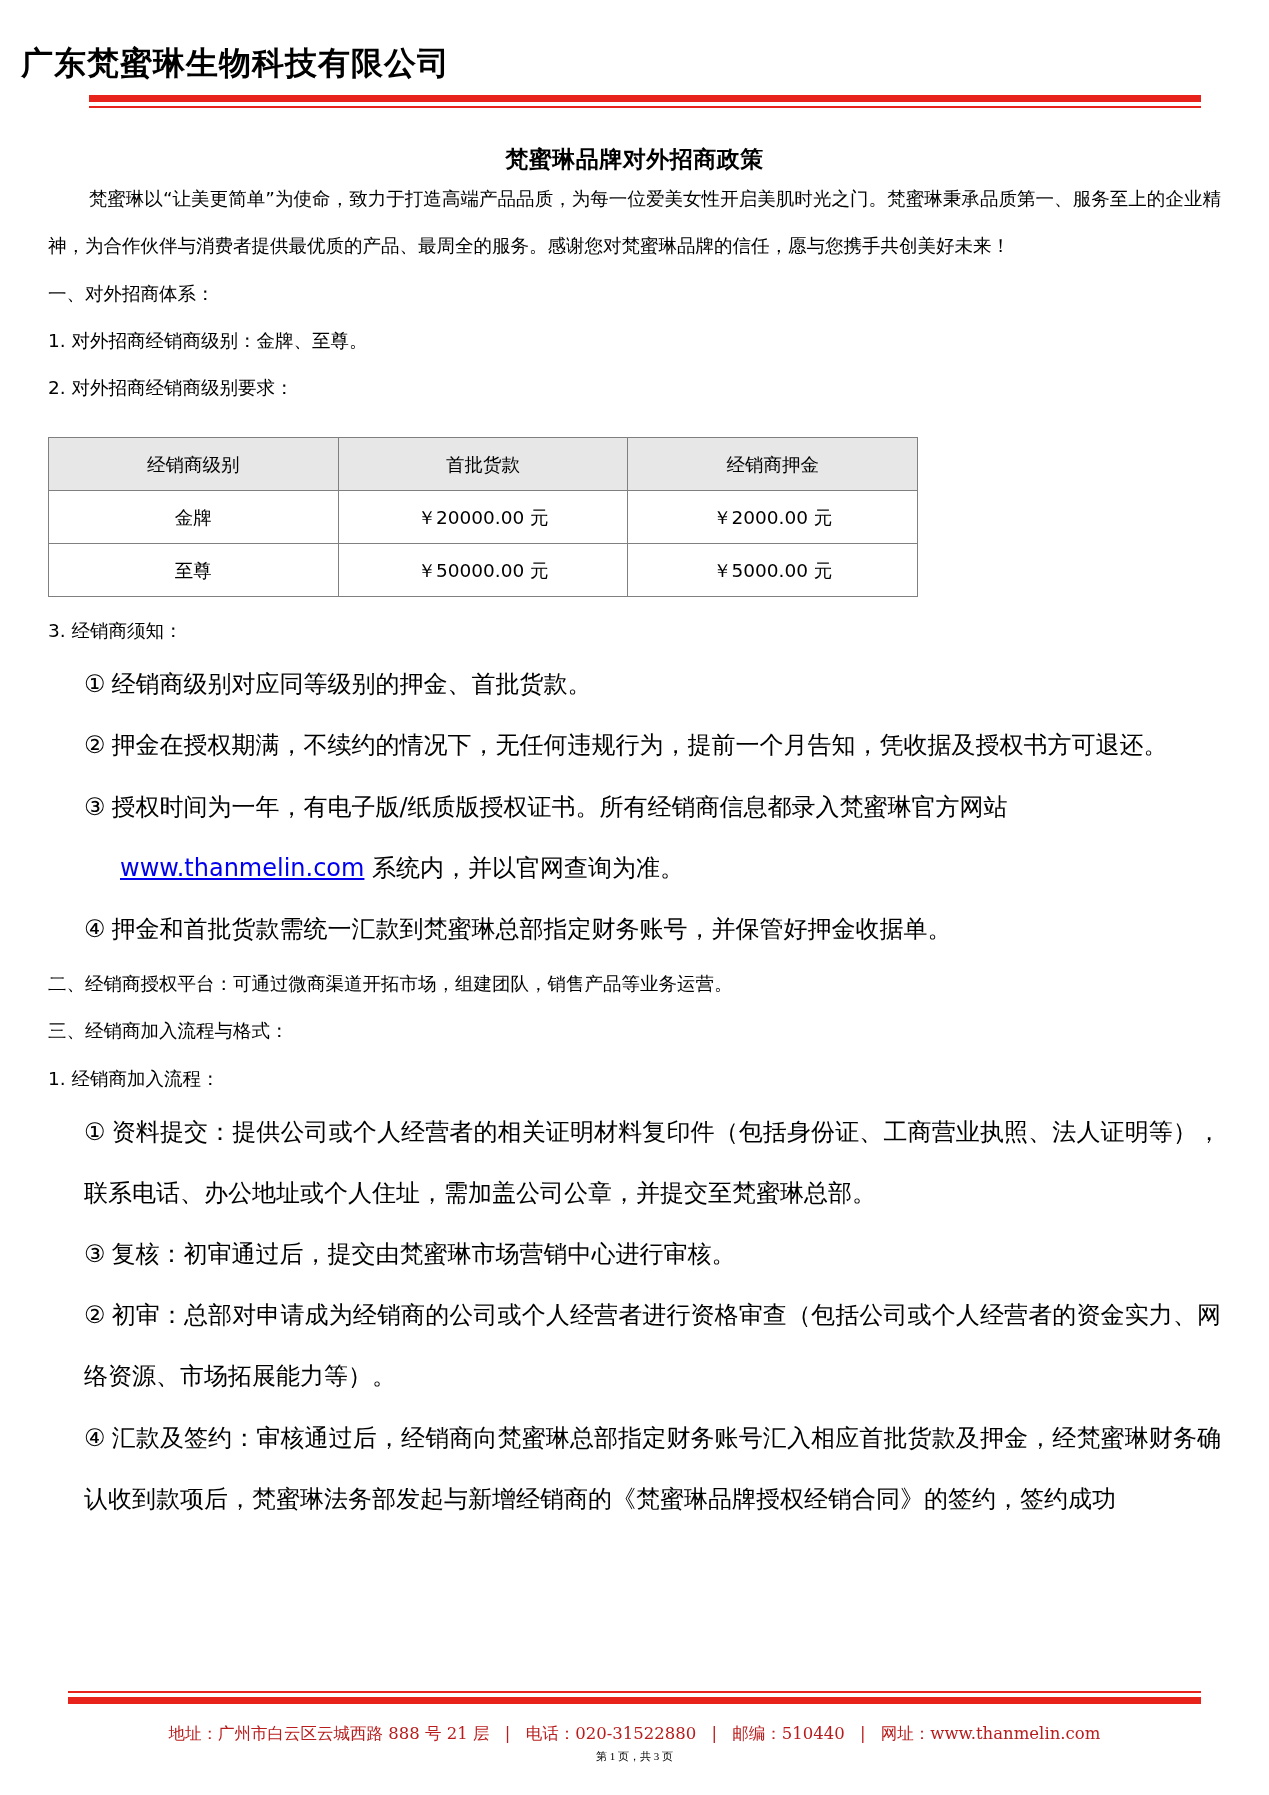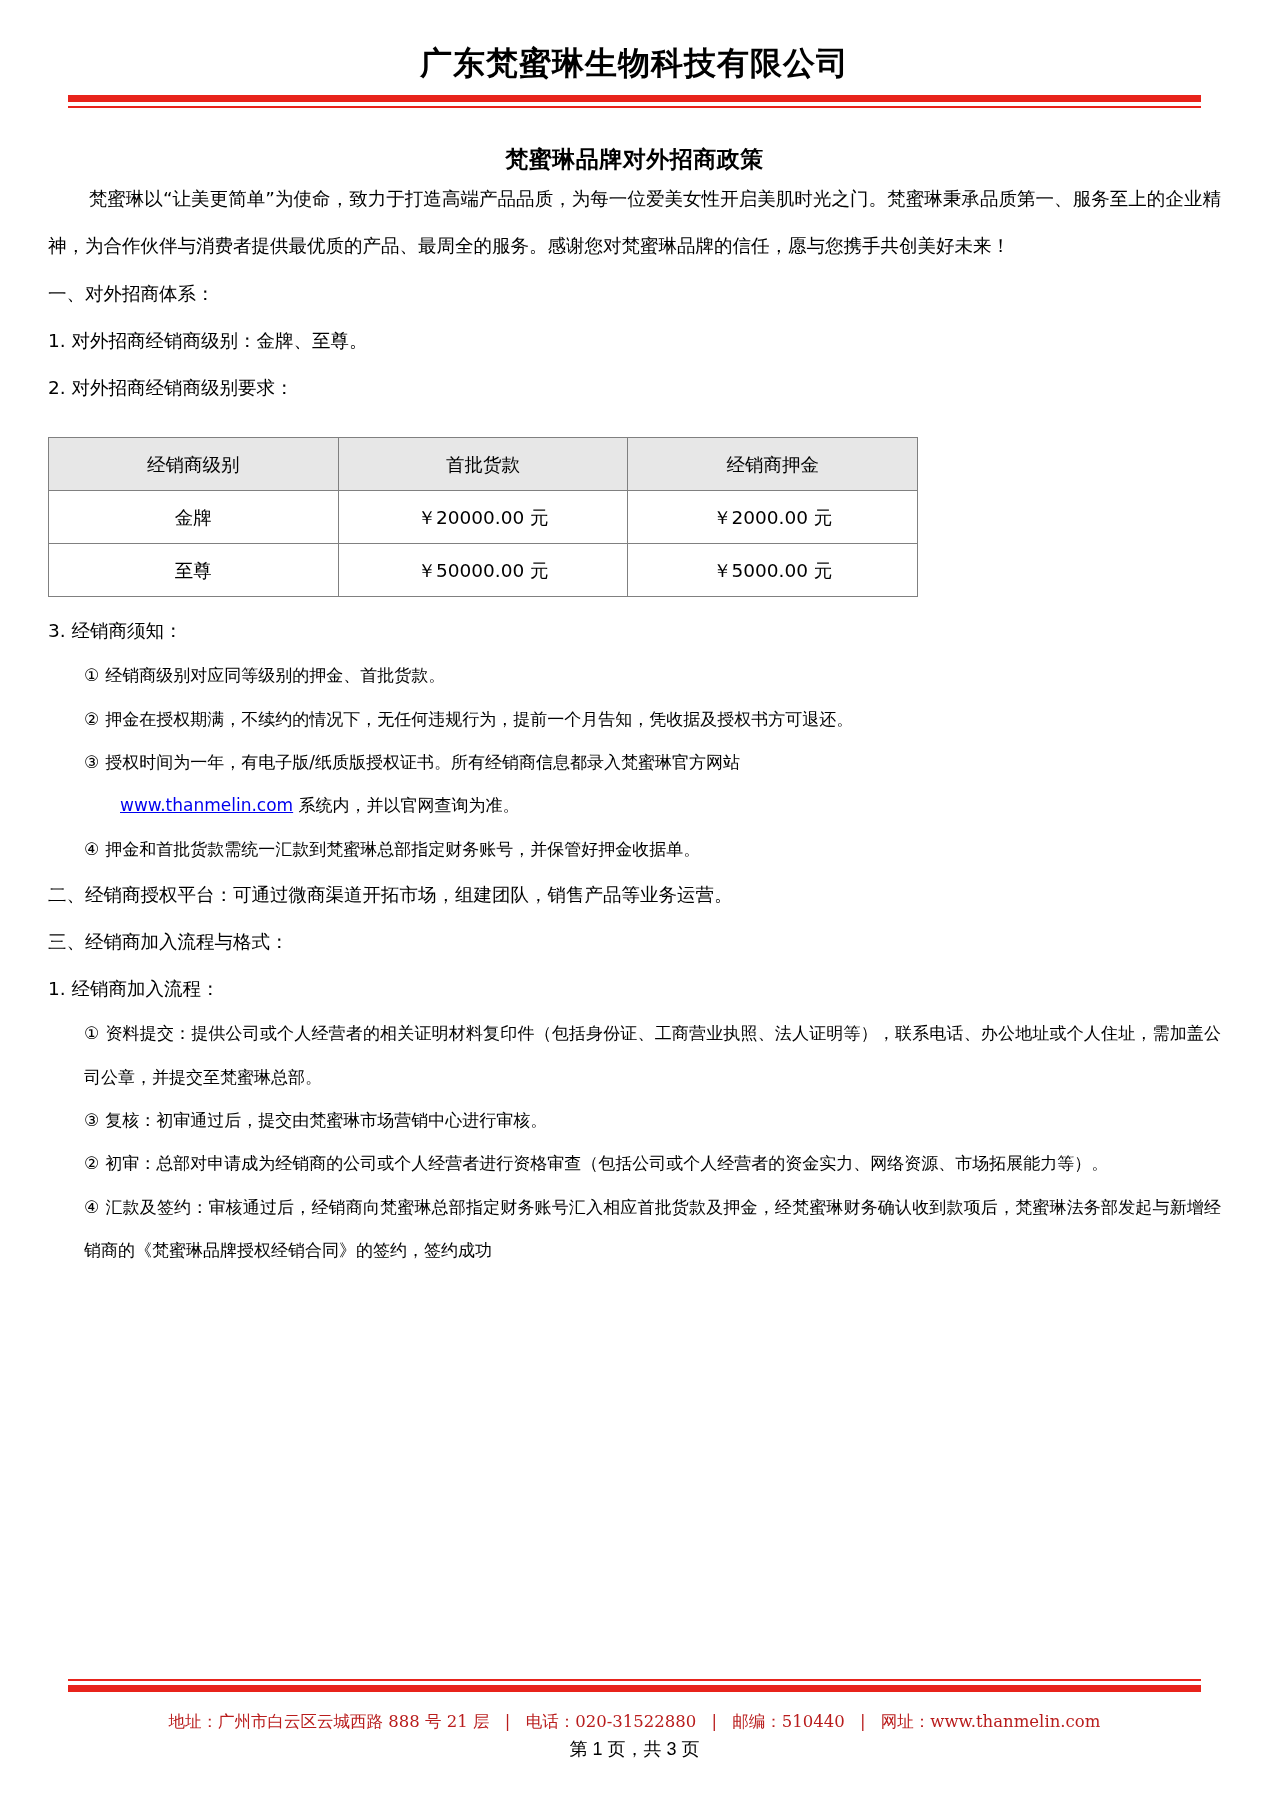--- a/index.html
+++ b/index.html
@@ -17,21 +17,22 @@
     height: 1795px;
     margin: 0 auto;
     background: #ffffff;
     box-sizing: border-box;
     overflow: hidden;
   }
 
   
   .doc-header {
     padding-top: 46px;
-    text-align: center;
+    text-align: left;
+    padding-left: 21px;
   }
   .company-name {
     font-size: 32px;
     font-weight: bold;
     letter-spacing: 1px;
     line-height: 1.1;
     color: #000;
   }
   .header-rule-wrap {
     margin-top: 14px;
@@ -69,21 +70,21 @@
     text-align: justify;
     text-justify: inter-ideograph;
   }
   p.para.indent {
     text-indent: 2.2em;
   }
   .block-gap-top {
     margin-top: 18px;
   }
   .sub-item {
-    font-size: 17px;
+    font-size: 24px;
     line-height: 2.55;
     margin: 0;
     padding-left: 36px;
     text-align: justify;
     text-justify: inter-ideograph;
   }
   .sub-item .marker {
     margin-right: 6px;
   }
   .sub-item .hang {
@@ -149,22 +150,22 @@
     font-size: 16.5px;
     line-height: 1.65;
     color: #b91c1c;
   }
   .footer-sep {
     display: inline-block;
     padding: 0 10px;
   }
   .footer-pageno {
     text-align: center;
-    font-family: Liberation Sans, sans-serif;
-    font-size: 18px;
+    font-family: Liberation Serif, serif;
+    font-size: 11px;
     line-height: 1.65;
   }
 </style>
 </head>
 <body>
 
 <div class="page">
 
   <div class="doc-header">
     <div class="company-name">广东梵蜜琳生物科技有限公司</div>

